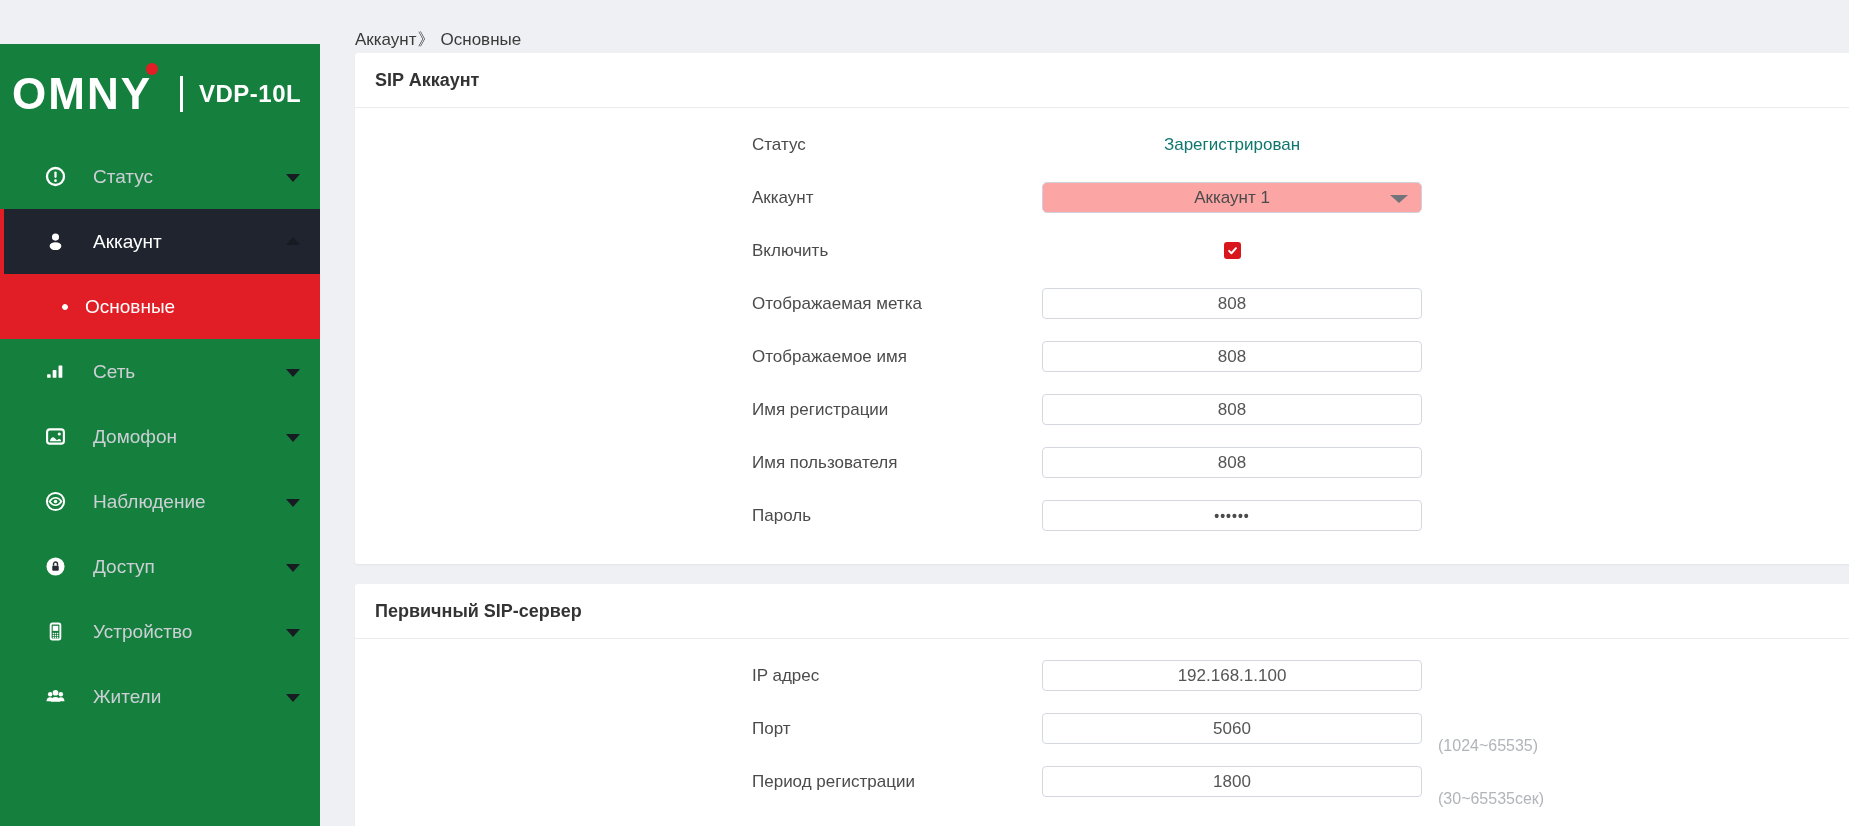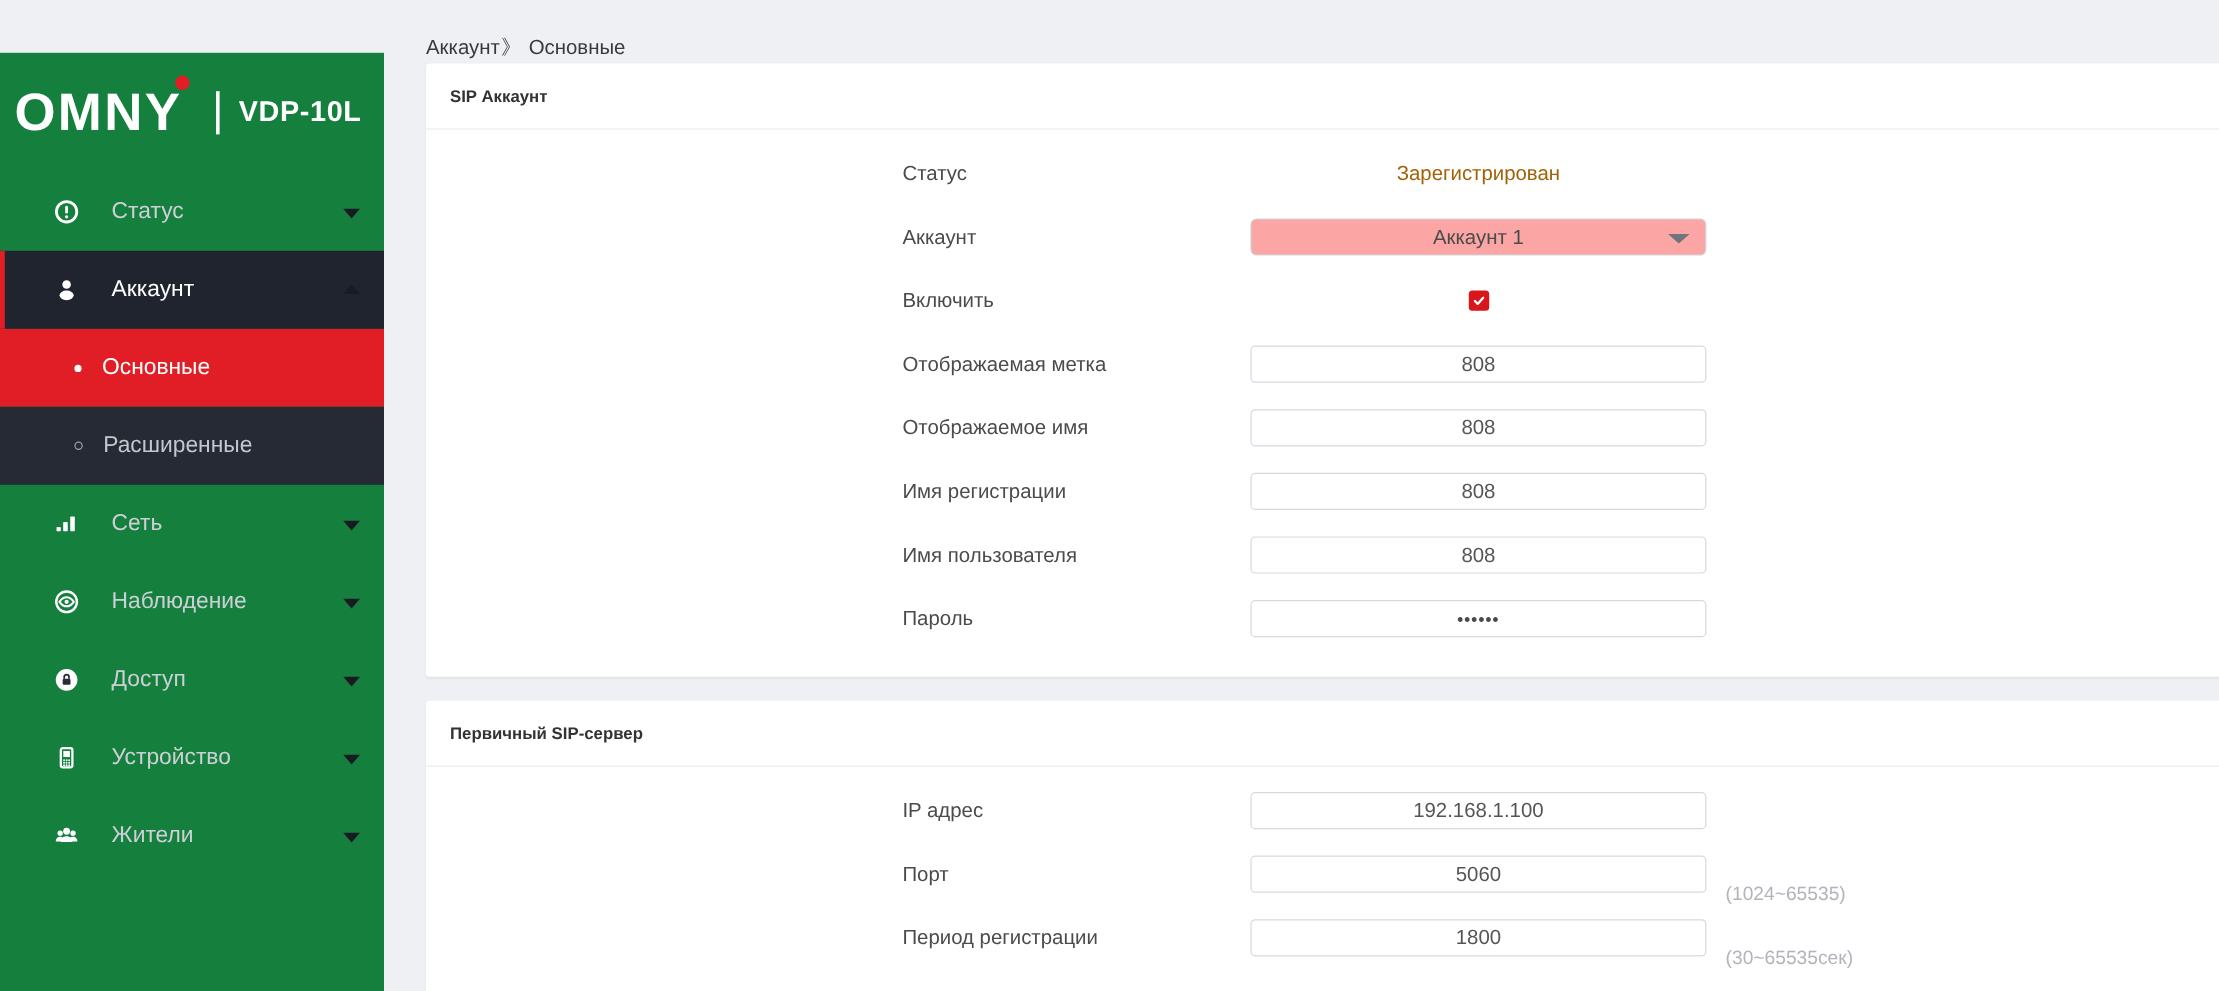--- a/index.html
+++ b/index.html
@@ -46,29 +46,29 @@
   .main { position:absolute; left:322px; top:0; width:1759px; height:826px;
           background:#eef0f3; overflow:hidden; }
   .breadcrumb { padding:28px 0 0 33px; font-size:17px; color:#3a3a3a; height:53px; }
   .breadcrumb .sep { margin:0 6px 0 1px; }
 
   .card { background:#fff; margin:0 11px 0 33px; border-radius:3px;
           box-shadow:0 1px 2px rgba(0,0,0,.05); }
   .card + .card { margin-top:20px; }
   .card-header { height:55px; display:flex; align-items:center; padding-left:20px;
                  border-bottom:1px solid #e9ebee; }
-  .card-title { font-size:14px; font-weight:bold; color:#333; }
+  .card-title { font-size:18px; font-weight:bold; color:#333; }
   .form { padding:10px 0 22px 0; }
   .card.second .form { padding-bottom:44px; }
 
   .row { height:53px; display:flex; align-items:center; padding-left:397px; }
   .row-label { width:290px; font-size:17px; color:#4b4b4b; }
   .row-control { width:380px; position:relative; display:flex;
                  align-items:center; justify-content:center; }
-  .static-value { font-size:17px; color:#a16207; }
+  .static-value { font-size:17px; color:#0f766e; }
   .txt-input { width:380px; height:31px; border:1px solid #d5d9df; border-radius:4px;
                text-align:center; font-size:17px; color:#555; outline:none;
                font-family:"Liberation Sans", sans-serif; background:#fff; }
   .txt-input.password { font-size:14px; font-weight:bold; letter-spacing:1px; color:#4a4a4a; }
   .select-box { width:380px; height:31px; border:1px solid #d0d4da; border-radius:5px;
                 display:flex; align-items:center; justify-content:center;
                 font-size:17px; color:#4b4b4b; cursor:pointer; background:#fca5a5;
                 position:relative; }
   .select-caret { position:absolute; right:13px; top:12px; width:0; height:0;
                   border-left:9px solid transparent; border-right:9px solid transparent;
@@ -110,34 +110,41 @@
           </svg>
         </span>
     <span class="mi-label">Аккаунт</span>
     <span class="chev up"></span>
   </li>
       <ul class="submenu">
         <li class="submenu-item selected">
     <span class="bullet"></span>
     <span class="sm-label">Основные</span>
   </li>
-        <li class="submenu-item">
-    <span class="bullet"></span>
-    <span class="sm-label">Расширенные</span>
-  </li>
       </ul>
       <li class="menu-item">
     <span class="mi-icon">
           <svg viewBox="0 0 20 20" fill="#fff">
             <rect x="2" y="12.6" width="3.4" height="3.4" rx="0.6"></rect>
             <rect x="7.3" y="8.6" width="3.6" height="7.4" rx="0.6"></rect>
             <rect x="12.9" y="4.2" width="3.6" height="11.8" rx="0.6"></rect>
           </svg>
         </span>
     <span class="mi-label">Сеть</span>
+    <span class="chev down"></span>
+  </li>
+      <li class="menu-item">
+    <span class="mi-icon">
+          <svg viewBox="0 0 20 20">
+            <rect x="2" y="3.2" width="16" height="13.6" rx="2.6" fill="none" stroke="#fff" stroke-width="2"></rect>
+            <circle cx="13.6" cy="7.6" r="1.5" fill="#fff"></circle>
+            <path d="M4.6 14.6c.9-3.4 2.8-4.9 4.6-3.1l2.1 2 1.4-.9c1.3-.8 2.7.2 2.7 2z" fill="#fff"></path>
+          </svg>
+        </span>
+    <span class="mi-label">Домофон</span>
     <span class="chev down"></span>
   </li>
       <li class="menu-item">
     <span class="mi-icon">
           <svg viewBox="0 0 20 20">
             <circle cx="10" cy="10" r="8.2" fill="none" stroke="#fff" stroke-width="1.9"></circle>
             <path d="M4.3 10c1.7-2.4 3.5-3.6 5.7-3.6S14 7.6 15.7 10c-1.7 2.4-3.5 3.6-5.7 3.6S6 12.4 4.3 10z" fill="none" stroke="#fff" stroke-width="1.6"></path>
             <circle cx="10" cy="10" r="1.7" fill="#fff"></circle>
           </svg>
         </span>

